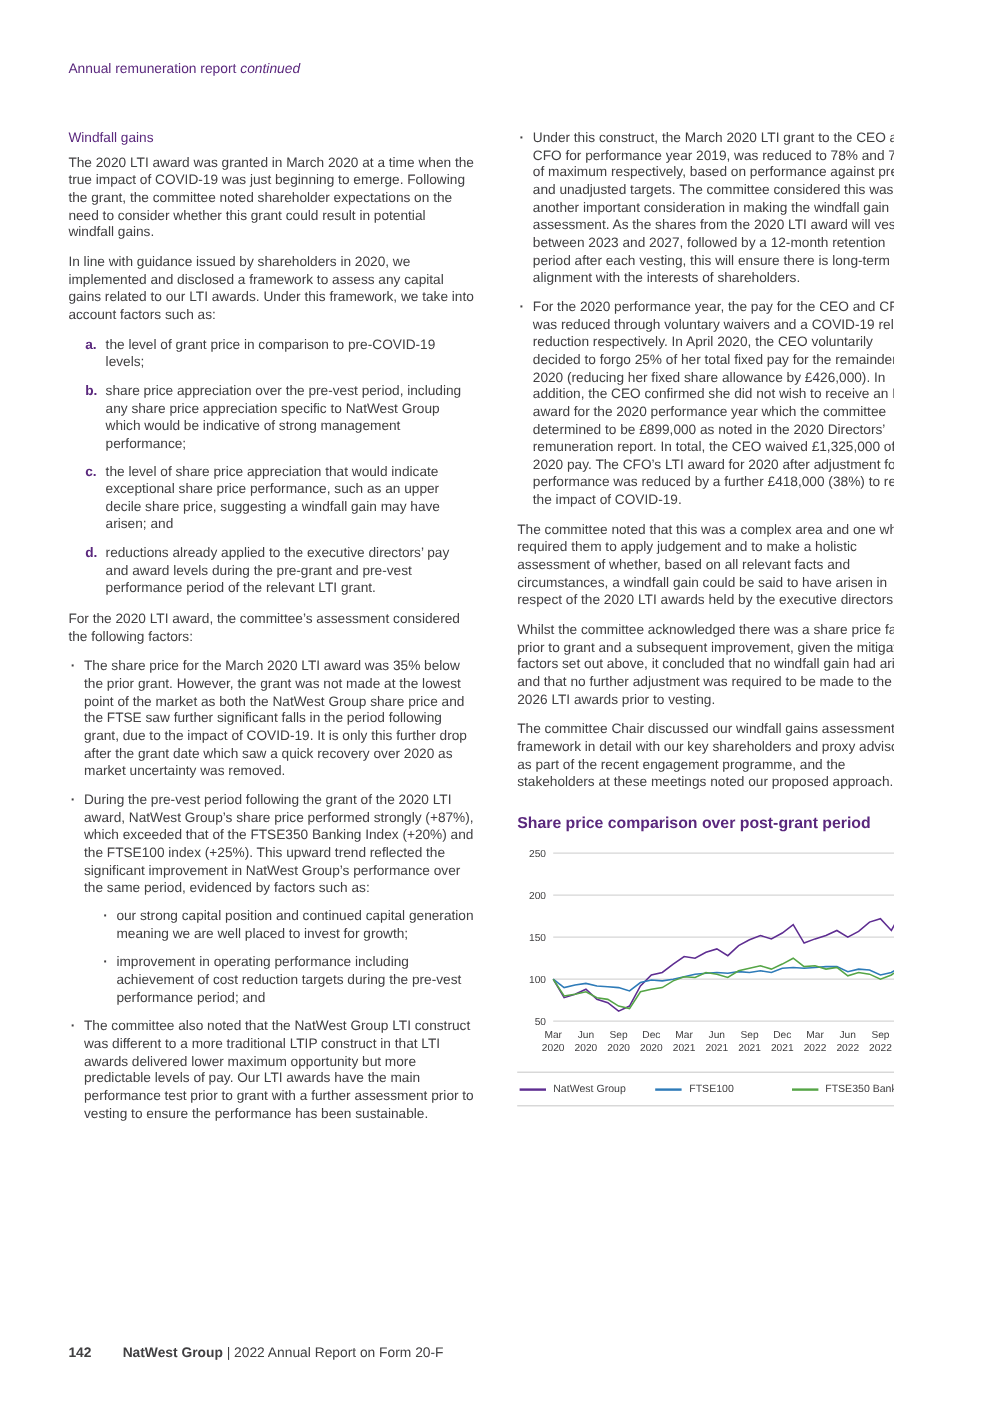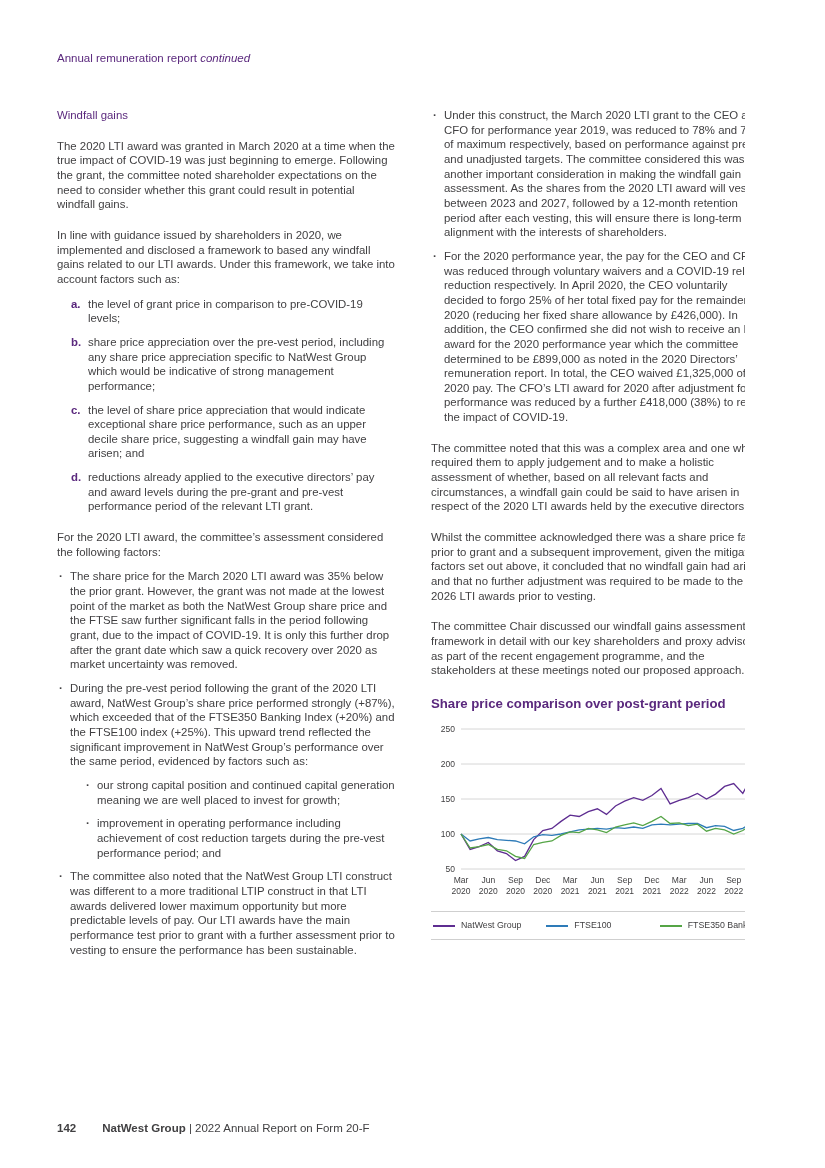--- a/index.html
+++ b/index.html
@@ -26,21 +26,21 @@
 
   .columns { display: flex; gap: 36px; }
   .col { width: 338px; flex: 0 0 auto; font-size: 11.4px; line-height: 1.285; }
 
   .subheading {
     color: var(--brand, #5a287d);
     font-size: 11.4px;
     font-weight: 400;
     margin: 0 0 6px;
   }
-  .col p { margin: 16px 0 10px; }
+  .col p { margin: 6px 0 10px; }
 
   ol.lettered { list-style: none; margin: 0 0 11px; padding: 0 0 0 14px; }
   ol.lettered li { display: flex; margin-bottom: 9px; }
   ol.lettered .marker { color: var(--brand, #5a287d); font-weight: 700; flex: 0 0 17px; }
 
   ul.bullets { list-style: none; margin: 0 0 10px; padding: 0; }
   ul.bullets > li { position: relative; padding-left: 13px; margin-bottom: 9px; }
   ul.bullets > li::before {
     content: "\00b7";
     position: absolute; left: 2px; top: 0;
@@ -87,21 +87,21 @@
   <div class="page-header">
     <span>Annual remuneration report</span>
     <span class="continued">continued</span>
   </div>
 
   <main class="columns">
 
     <section class="col">
       <h3 class="subheading">Windfall gains</h3>
       <p>The 2020 LTI award was granted in March 2020 at a time when the true impact of COVID-19 was just beginning to emerge. Following the grant, the committee noted shareholder expectations on the need to consider whether this grant could result in potential windfall gains.</p>
-      <p>In line with guidance issued by shareholders in 2020, we implemented and disclosed a framework to based any windfall gains related to our LTI awards. Under this framework, we take into account factors such as:</p>
+      <p>In line with guidance issued by shareholders in 2020, we implemented and disclosed a framework to assess any capital gains related to our LTI awards. Under this framework, we take into account factors such as:</p>
       <ol class="lettered" id="lettered-list">
           <li>
             <span class="marker">a.</span>
             <span>the level of grant price in comparison to pre-COVID-19 levels;</span>
           </li>
           <li>
             <span class="marker">b.</span>
             <span>share price appreciation over the pre-vest period, including any share price appreciation specific to NatWest Group which would be indicative of strong management performance;</span>
           </li>
           <li>

